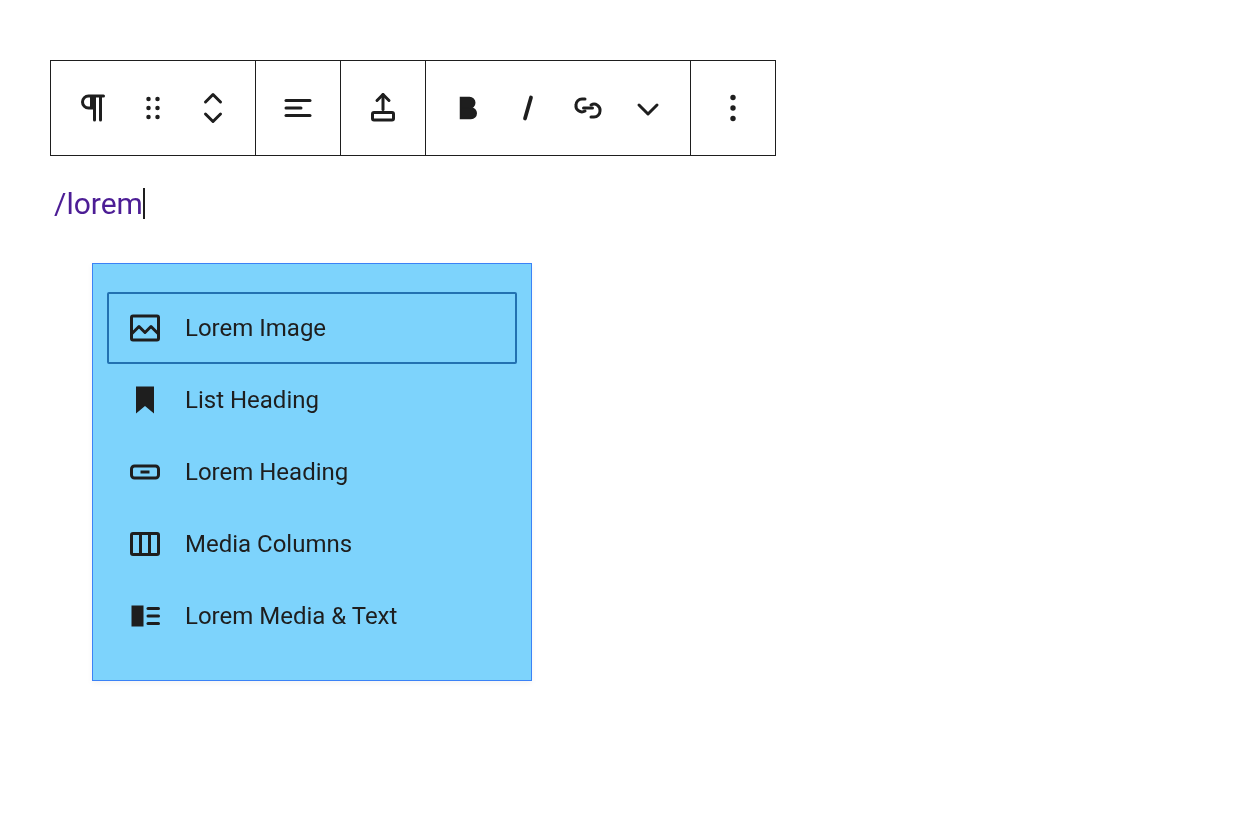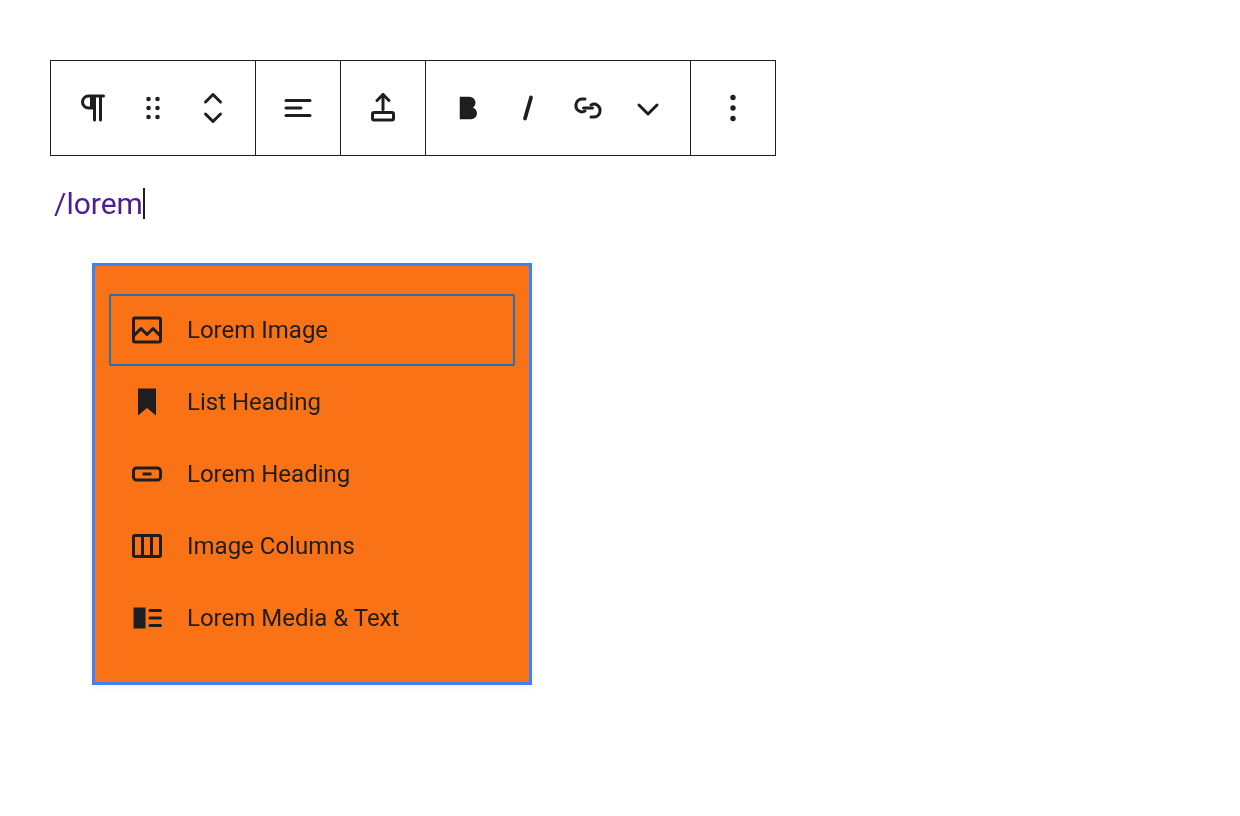--- a/index.html
+++ b/index.html
@@ -46,22 +46,22 @@
     right: -2px;
     top: 2px;
     bottom: 2px;
     width: 2px;
     background: #1e1e1e;
   }
   .autocomplete {
     margin-top: 42px;
     margin-left: 42px;
     width: 440px;
-    background: #f97316;
-    border: 3px solid #3b82f6;
+    background: #7dd3fc;
+    border: 1px solid #3b82f6;
     padding: 28px 14px;
     box-shadow: 0 2px 6px rgba(0,0,0,0.05);
   }
   .option {
     display: flex;
     align-items: center;
     gap: 22px;
     padding: 18px 20px;
     font-size: 24px;
     cursor: pointer;
@@ -203,21 +203,21 @@
   </div>
 
   <div class="option">
     <span class="option-icon">
       <svg viewBox="0 0 24 24" fill="none" stroke="#1e1e1e" stroke-width="2">
           <rect x="3" y="5" width="18" height="14" rx="1"></rect>
           <line x1="9" y1="5" x2="9" y2="19"></line>
           <line x1="15" y1="5" x2="15" y2="19"></line>
         </svg>
     </span>
-    <span>Image Columns</span>
+    <span>Media Columns</span>
   </div>
 
   <div class="option">
     <span class="option-icon">
       <svg viewBox="0 0 24 24" fill="none" stroke="#1e1e1e" stroke-width="2" stroke-linecap="round">
           <rect x="3" y="5" width="8" height="14" fill="#1e1e1e" stroke="none"></rect>
           <line x1="14" y1="7" x2="21" y2="7"></line>
           <line x1="14" y1="12" x2="21" y2="12"></line>
           <line x1="14" y1="17" x2="21" y2="17"></line>
         </svg>

